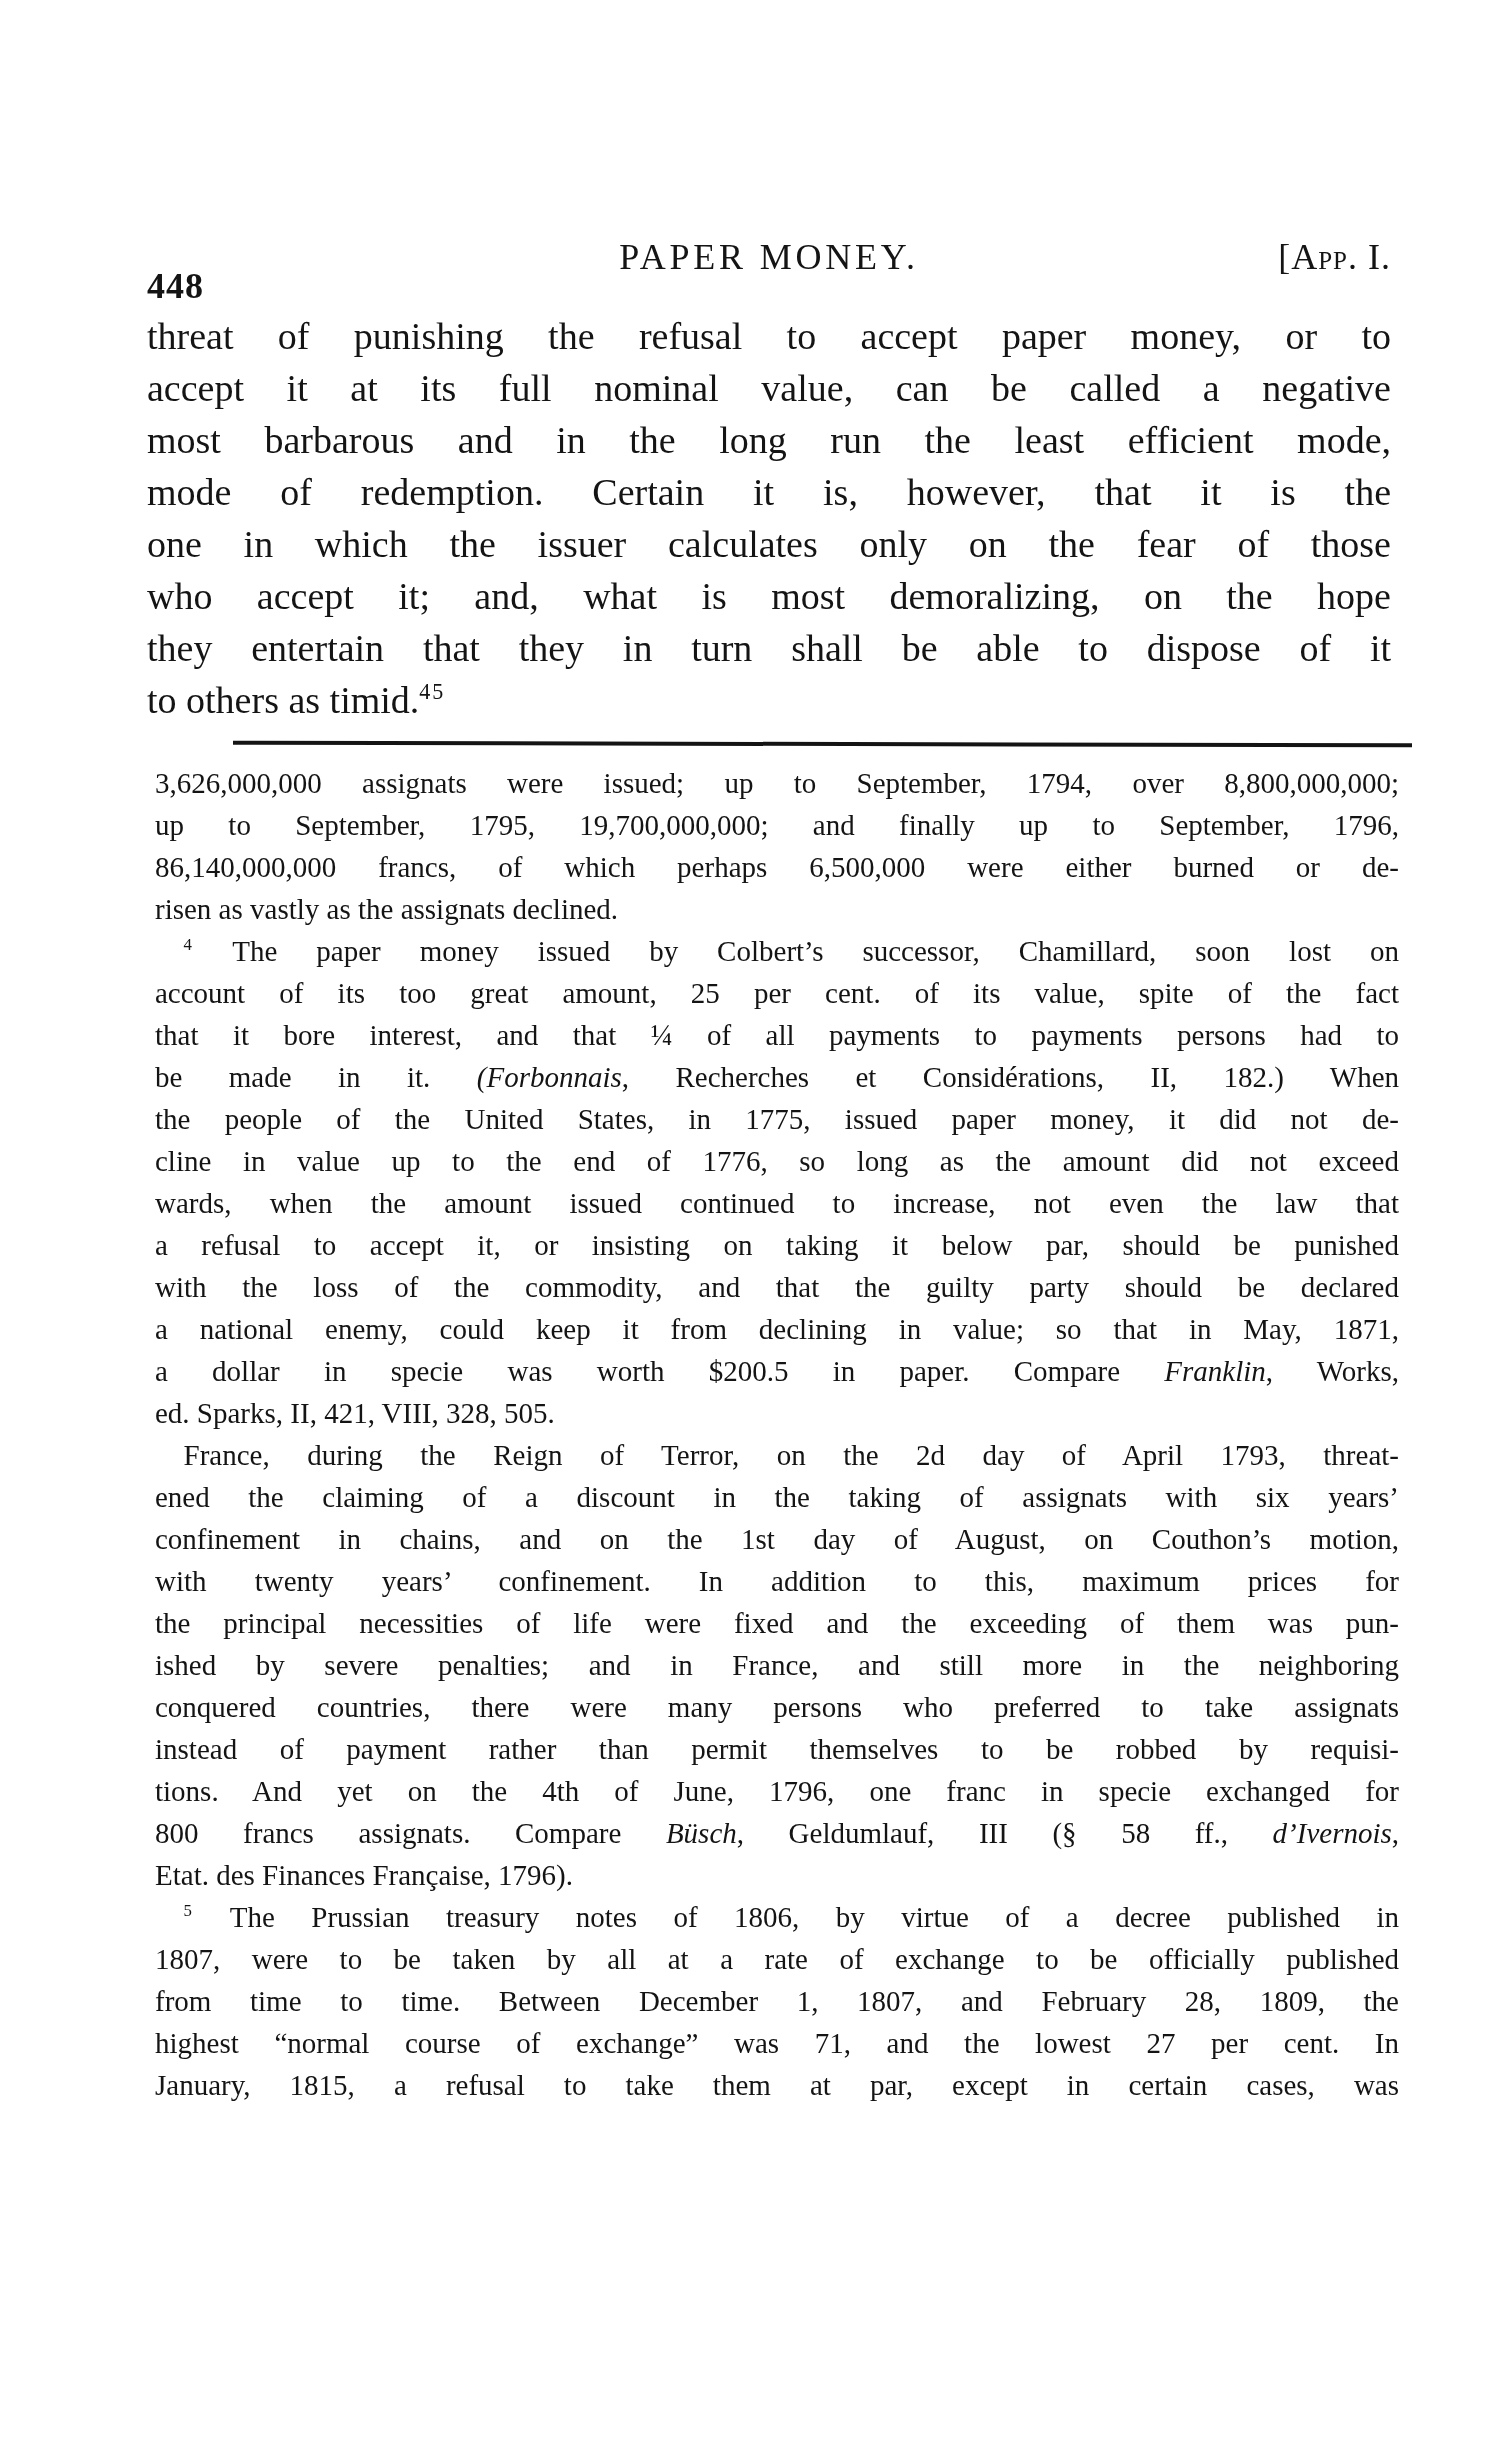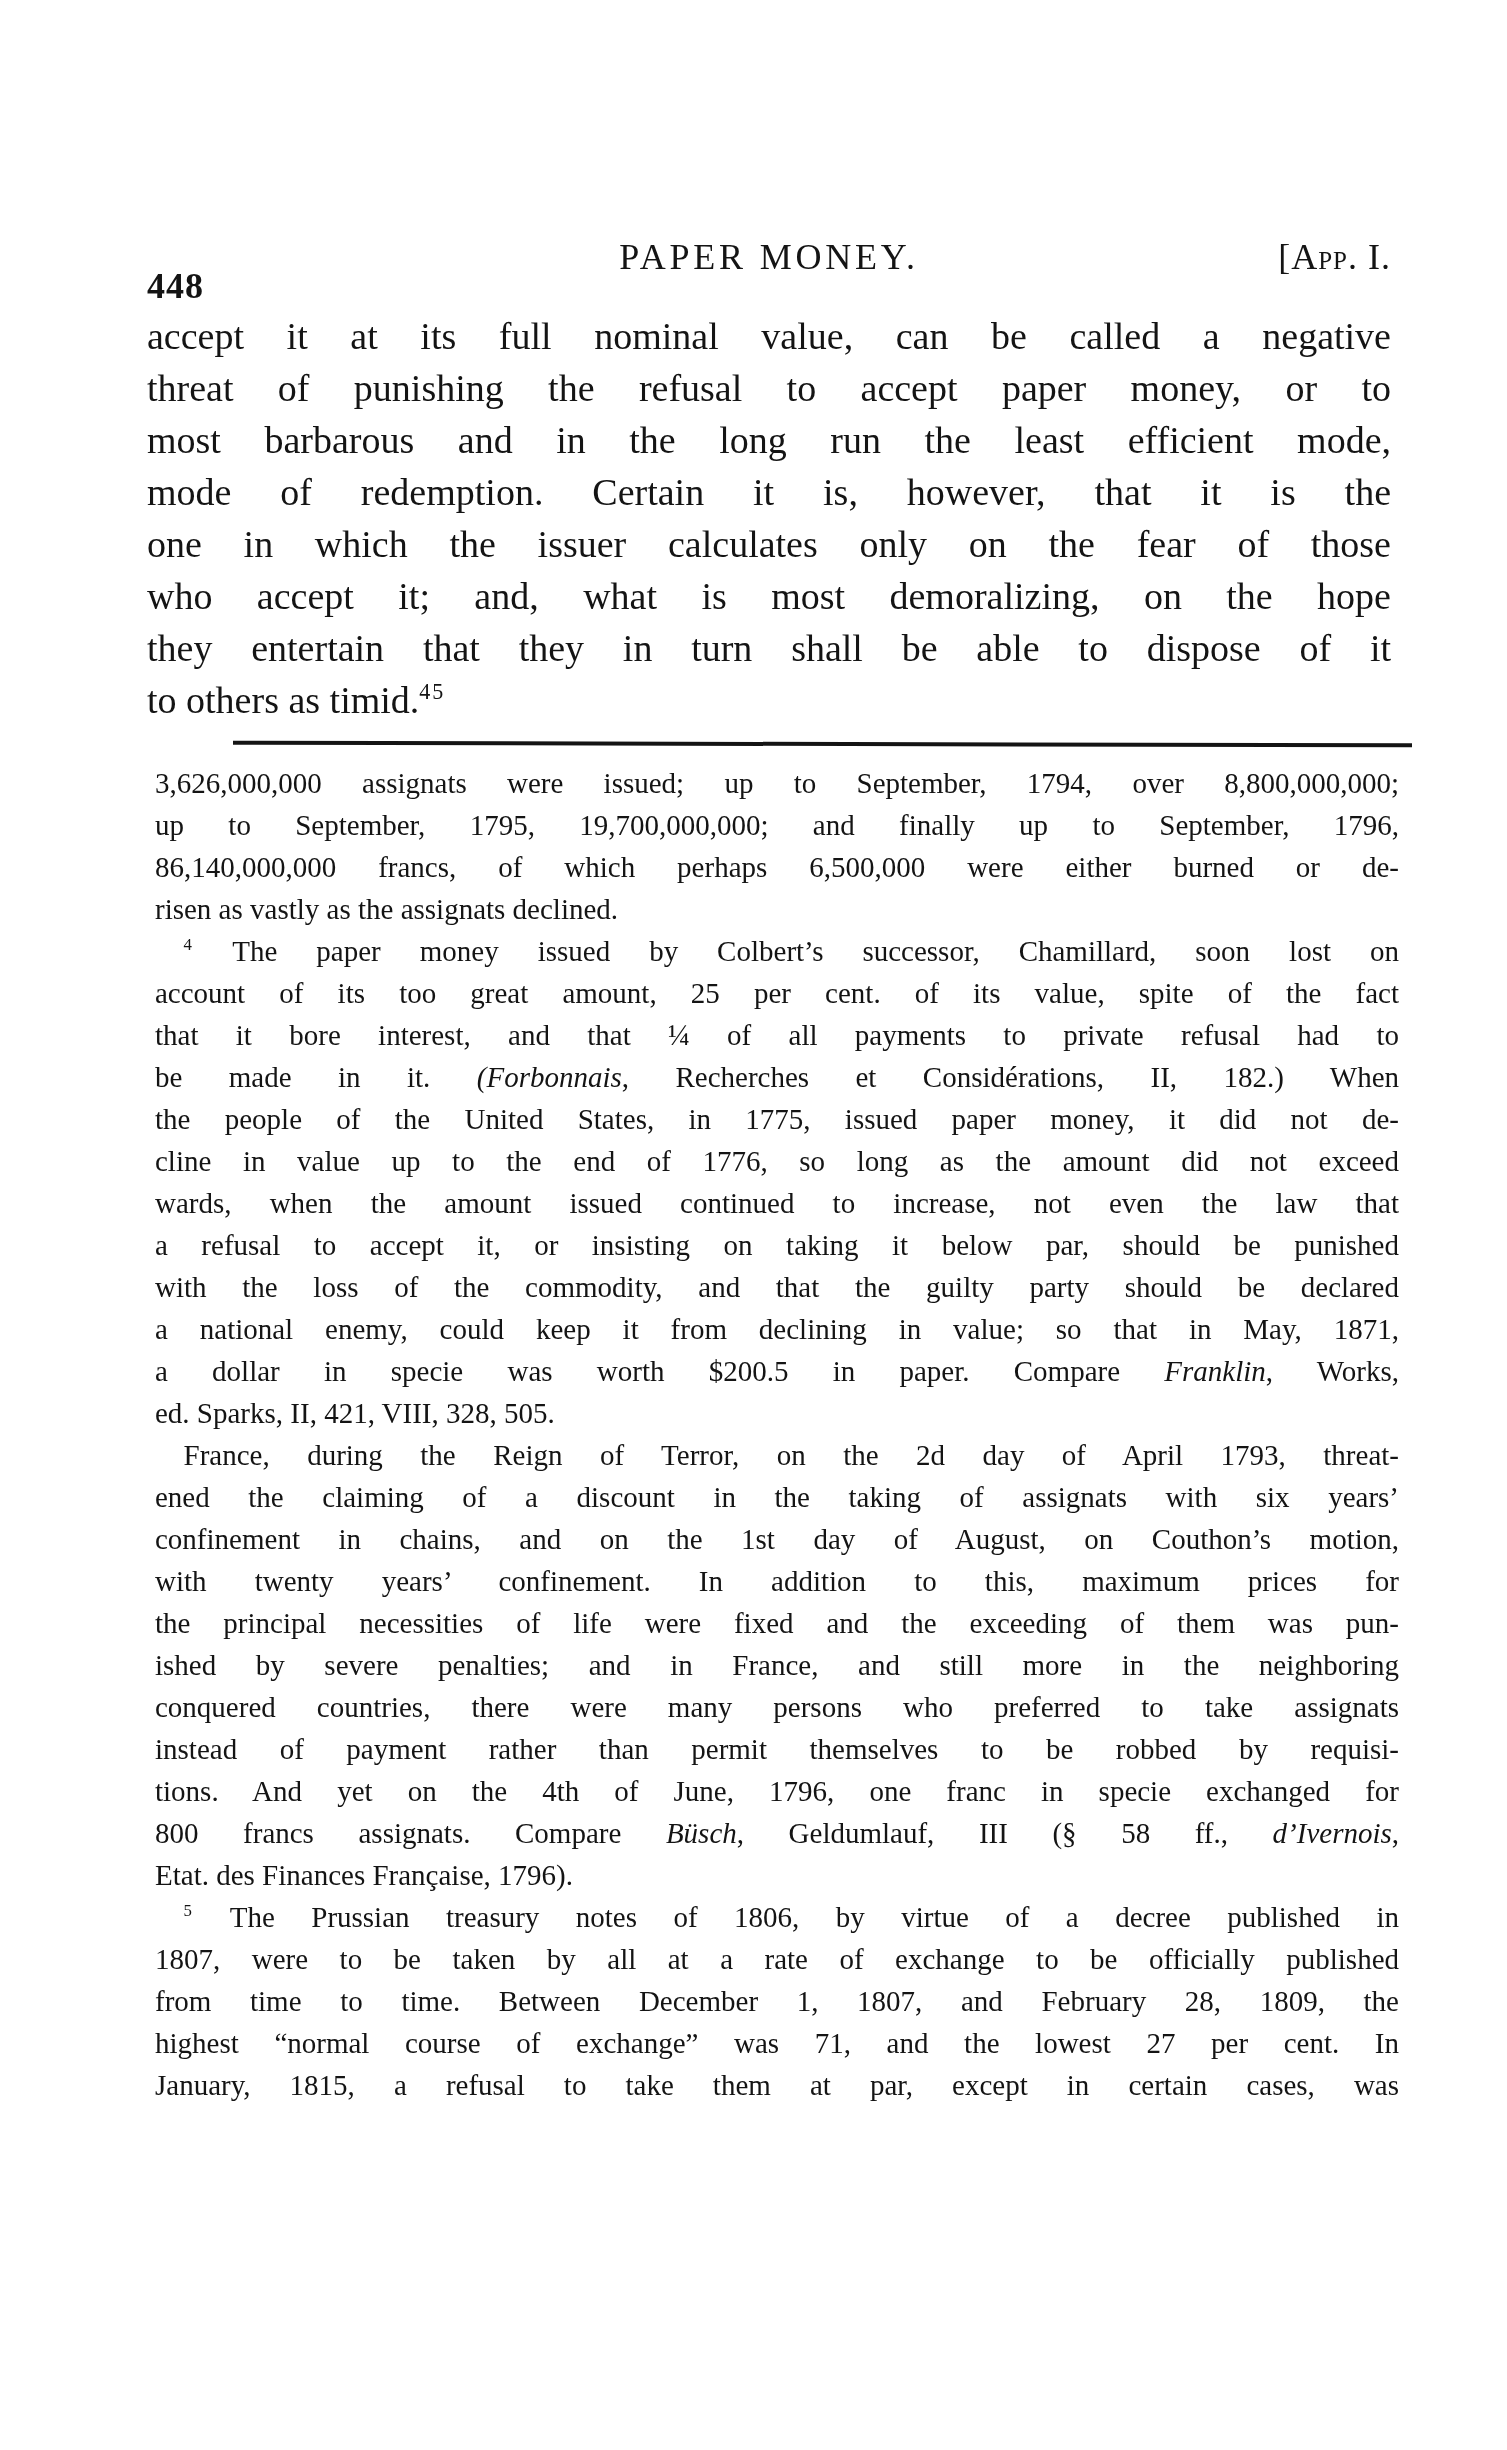--- a/index.html
+++ b/index.html
@@ -85,40 +85,40 @@
 
 <div class="page">
 
   <div class="header">
     <span class="page-number">448</span>
     <span class="running-title">PAPER MONEY.</span>
     <span class="section-marker">[App. I.</span>
   </div>
 
   <div class="body-paragraph">
+      <div class="tline"><span>threat of punishing the refusal to accept paper money, or to</span></div>
       <div class="tline"><span>accept it at its full nominal value, can be called a negative</span></div>
-      <div class="tline"><span>threat of punishing the refusal to accept paper money, or to</span></div>
       <div class="tline"><span>most barbarous and in the long run the least efficient mode,</span></div>
       <div class="tline"><span>mode of redemption.  Certain it is, however, that it is the</span></div>
       <div class="tline"><span>one in which the issuer calculates only on the fear of those</span></div>
       <div class="tline"><span>who accept it; and, what is most demoralizing, on the hope</span></div>
       <div class="tline"><span>they entertain that they in turn shall be able to dispose of it</span></div>
       <div class="tline last"><span>to others as timid.</span><sup>45</sup></div>
     </div>
 
   <div class="footnote-separator"></div>
 
   <div class="footnote-block">
       <div class="tline"><span>3,626,000,000 assignats were issued; up to September, 1794, over 8,800,000,000;</span></div>
       <div class="tline"><span>up to September, 1795, 19,700,000,000; and finally up to September, 1796,</span></div>
       <div class="tline"><span>86,140,000,000 francs, of which perhaps 6,500,000 were either burned or de-</span></div>
       <div class="tline last"><span>risen as vastly as the assignats declined.</span></div>
       <div class="tline indent"><sup>4</sup><span> The paper money issued by Colbert’s successor, Chamillard, soon lost on</span></div>
       <div class="tline"><span>account of its too great amount, 25 per cent. of its value, spite of the fact</span></div>
-      <div class="tline"><span>that it bore interest, and that ¼ of all payments to private refusal had to</span></div>
+      <div class="tline"><span>that it bore interest, and that ¼ of all payments to payments persons had to</span></div>
       <div class="tline"><span>be made in it.  </span><i>(Forbonnais</i><span>, Recherches et Considérations, II, 182.)  When</span></div>
       <div class="tline"><span>the people of the United States, in 1775, issued paper money, it did not de-</span></div>
       <div class="tline"><span>cline in value up to the end of 1776, so long as the amount did not exceed</span></div>
       <div class="tline"><span>wards, when the amount issued continued to increase, not even the law that</span></div>
       <div class="tline"><span>a refusal to accept it, or insisting on taking it below par, should be punished</span></div>
       <div class="tline"><span>with the loss of the commodity, and that the guilty party should be declared</span></div>
       <div class="tline"><span>a national enemy, could keep it from declining in value; so that in May, 1871,</span></div>
       <div class="tline"><span>a dollar in specie was worth $200.5 in paper.  Compare </span><i>Franklin</i><span>, Works,</span></div>
       <div class="tline last"><span>ed. Sparks, II, 421, VIII, 328, 505.</span></div>
       <div class="tline indent"><span>France, during the Reign of Terror, on the 2d day of April 1793, threat-</span></div>

